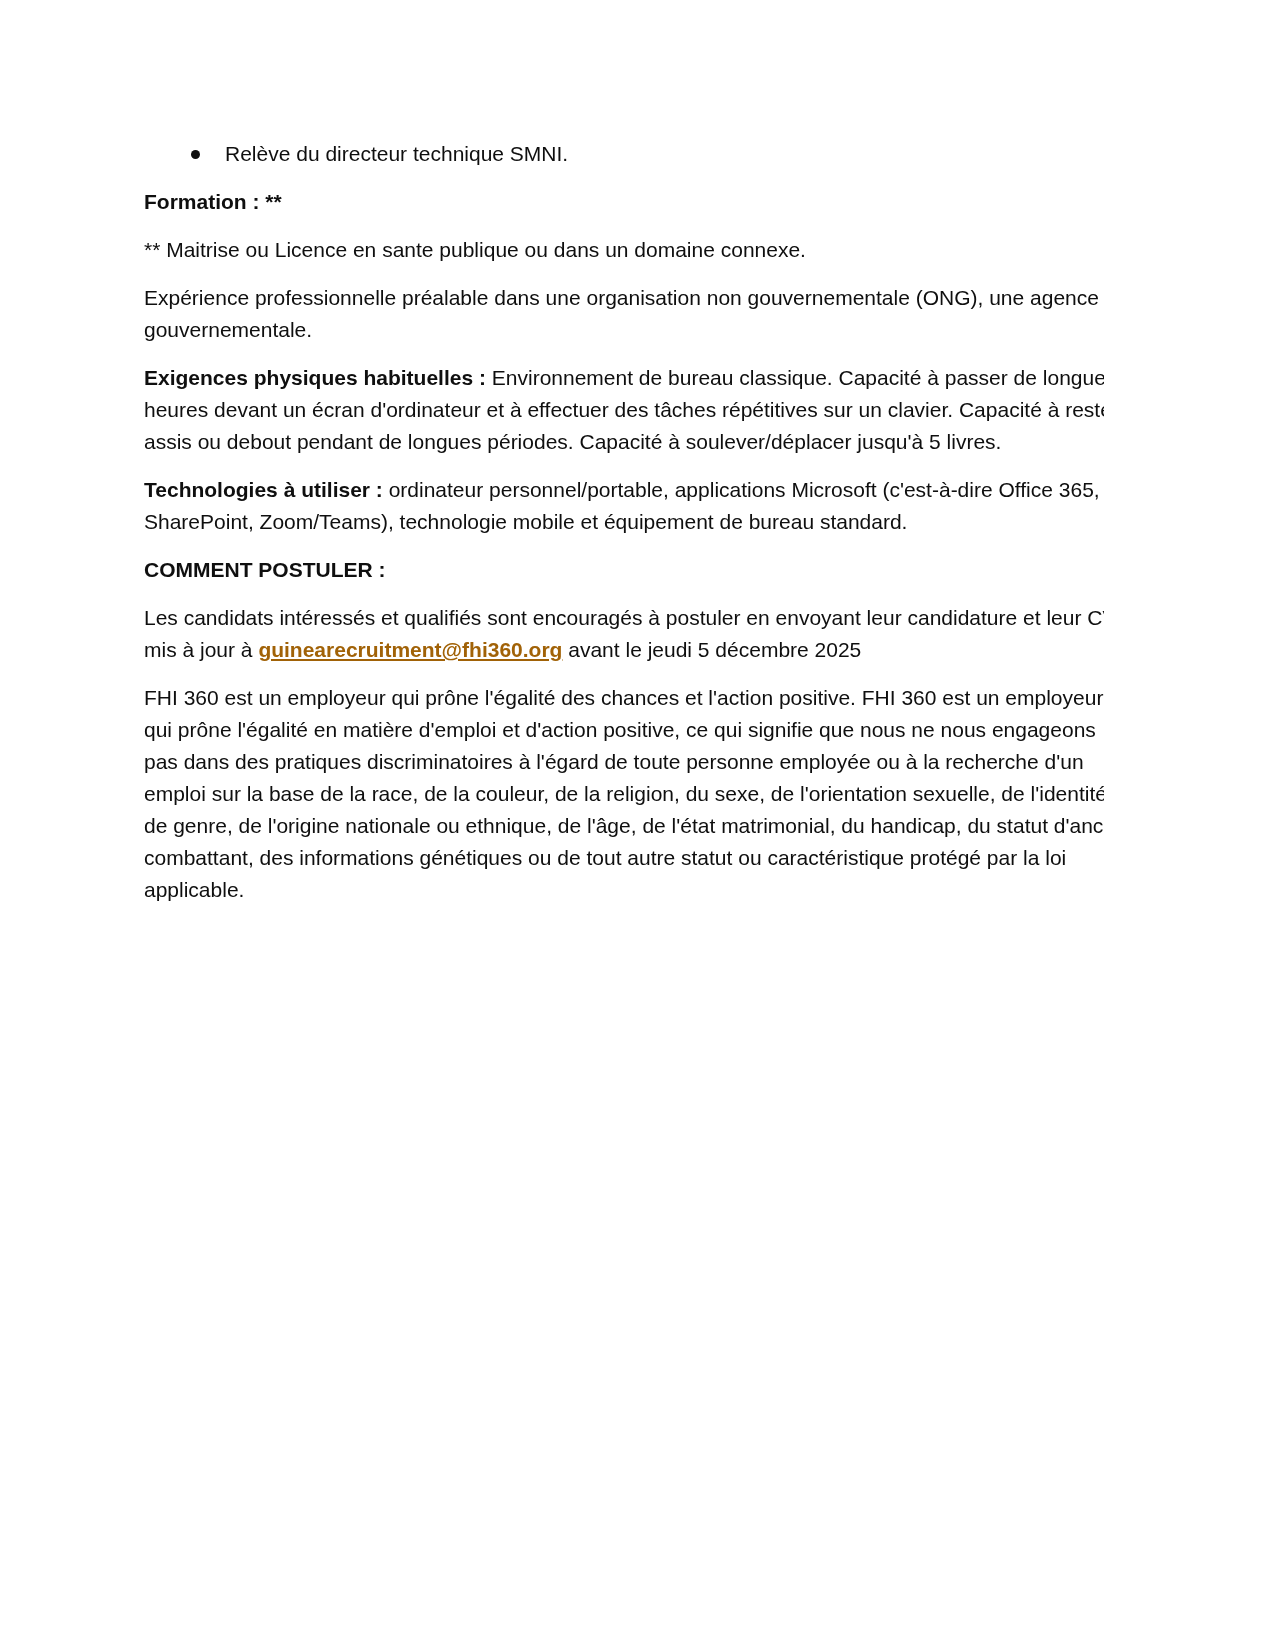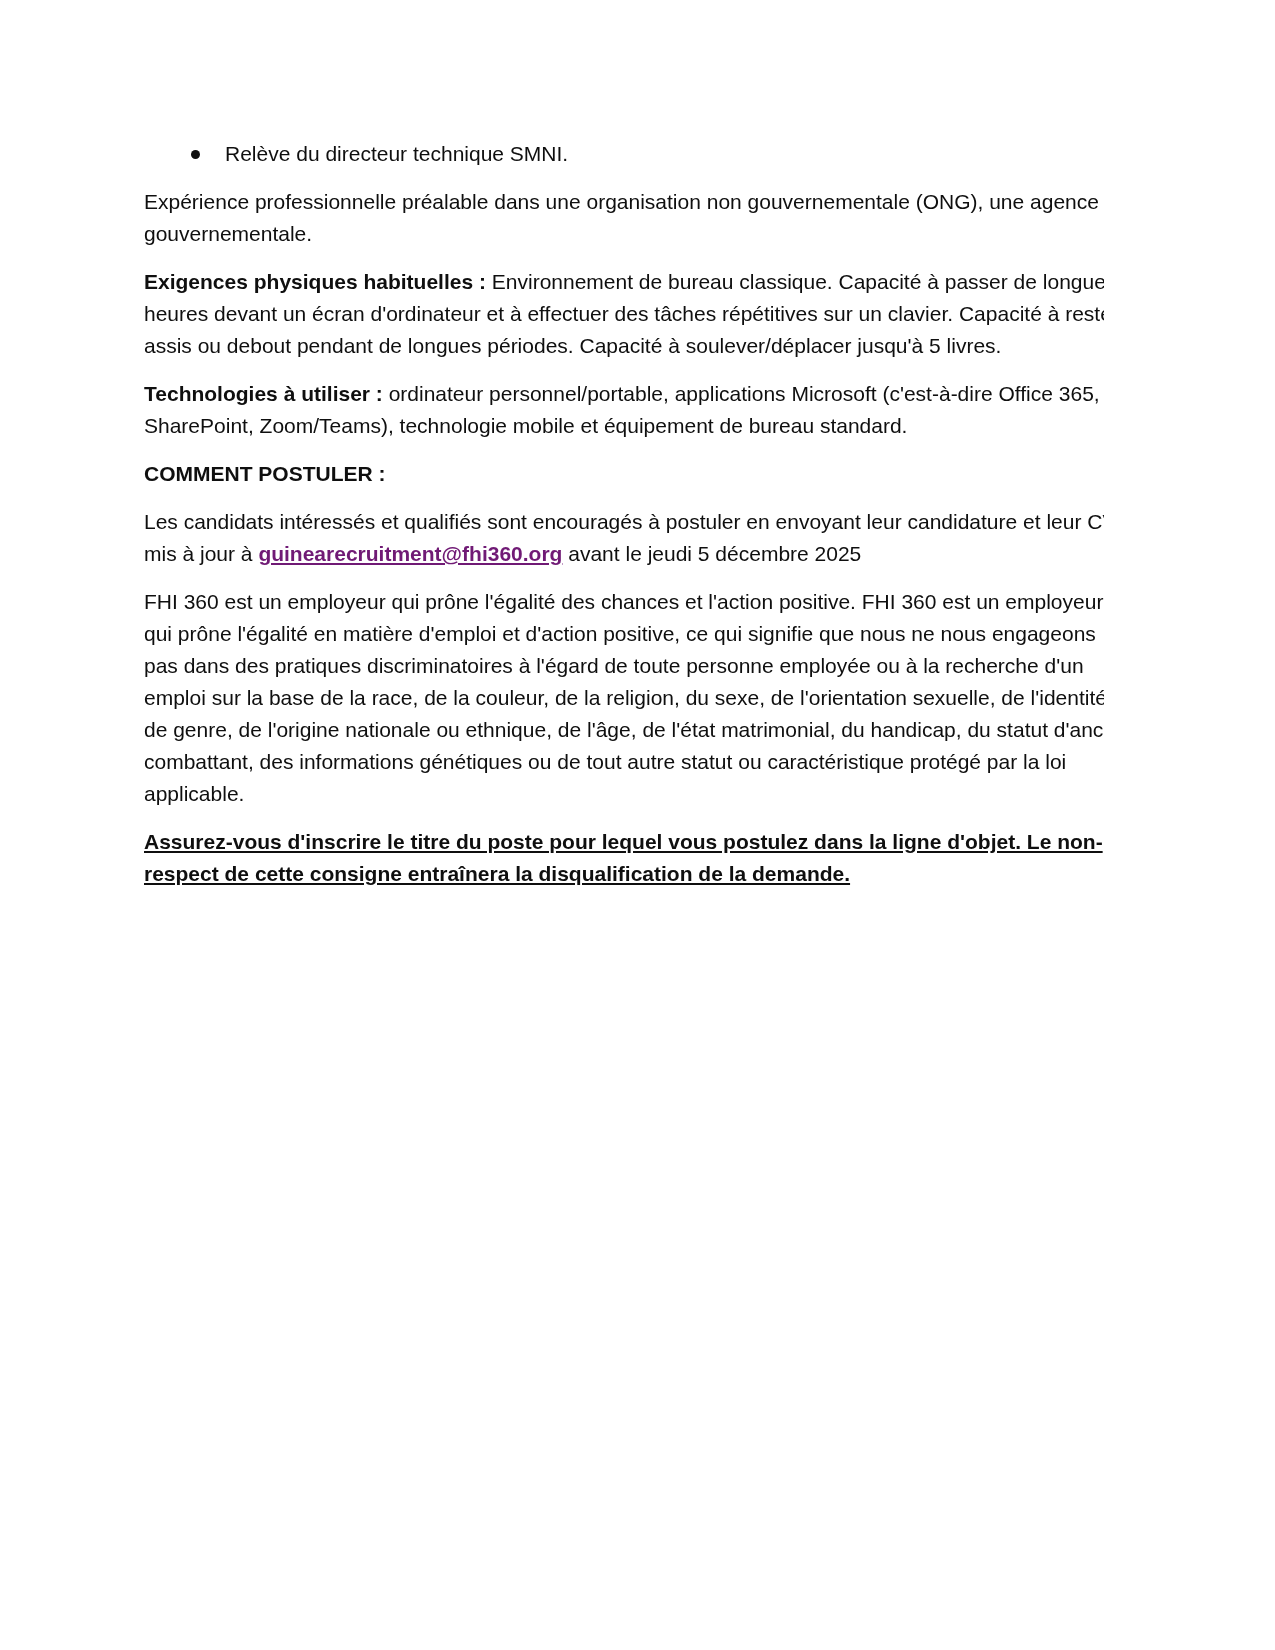--- a/index.html
+++ b/index.html
@@ -38,55 +38,56 @@
     top: 12px;
     width: 9px;
     height: 9px;
     border-radius: 50%;
     background: #0f0f0f;
   }
   .bold {
     font-weight: bold;
   }
   .email-link {
-    color: #701a75;
+    color: #a16207;
     font-weight: bold;
     text-decoration: underline;
     cursor: pointer;
   }
   .warning {
     font-weight: bold;
     text-decoration: underline;
   }
 </style>
 </head>
 <body>
 
 <div class="page">
   <div class="content">
 
     <p class="para bullet-item">
       <span class="bullet-dot"></span>
       <span>Relève du directeur technique SMNI.</span>
     </p>
 
+    <p class="para bold">Formation : **</p>
 
+    <p class="para">** Maitrise ou Licence en sante publique ou dans un domaine connexe.</p>
 
 
 
     <p class="para">Expérience professionnelle préalable dans une organisation non gouvernementale (ONG), une agence gouvernementale.</p>
 
     <p class="para"><span class="bold">Exigences physiques habituelles :</span><span> Environnement de bureau classique. Capacité à passer de longues heures devant un écran d'ordinateur et à effectuer des tâches répétitives sur un clavier. Capacité à rester assis ou debout pendant de longues périodes. Capacité à soulever/déplacer jusqu'à 5 livres.</span></p>
 
     <p class="para"><span class="bold">Technologies à utiliser :</span><span> ordinateur personnel/portable, applications Microsoft (c'est-à-dire Office 365, SharePoint, Zoom/Teams), technologie mobile et équipement de bureau standard.</span></p>
 
 
     <p class="para bold">COMMENT POSTULER :</p>
 
     <p class="para"><span>Les candidats intéressés et qualifiés sont encouragés à postuler en envoyant leur candidature et leur CV mis à jour à </span><a class="email-link">guinearecruitment@fhi360.org</a><span> avant le jeudi 5 décembre 2025</span></p>
 
     <p class="para">FHI 360 est un employeur qui prône l'égalité des chances et l'action positive. FHI 360 est un employeur qui prône l'égalité en matière d'emploi et d'action positive, ce qui signifie que nous ne nous engageons pas dans des pratiques discriminatoires à l'égard de toute personne employée ou à la recherche d'un emploi sur la base de la race, de la couleur, de la religion, du sexe, de l'orientation sexuelle, de l'identité de genre, de l'origine nationale ou ethnique, de l'âge, de l'état matrimonial, du handicap, du statut d'ancien combattant, des informations génétiques ou de tout autre statut ou caractéristique protégé par la loi applicable.</p>
 
-    <p class="para warning">Assurez-vous d'inscrire le titre du poste pour lequel vous postulez dans la ligne d'objet. Le non-respect de cette consigne entraînera la disqualification de la demande.</p>
 
 
   </div>
 </div>
 
 </body></html>

